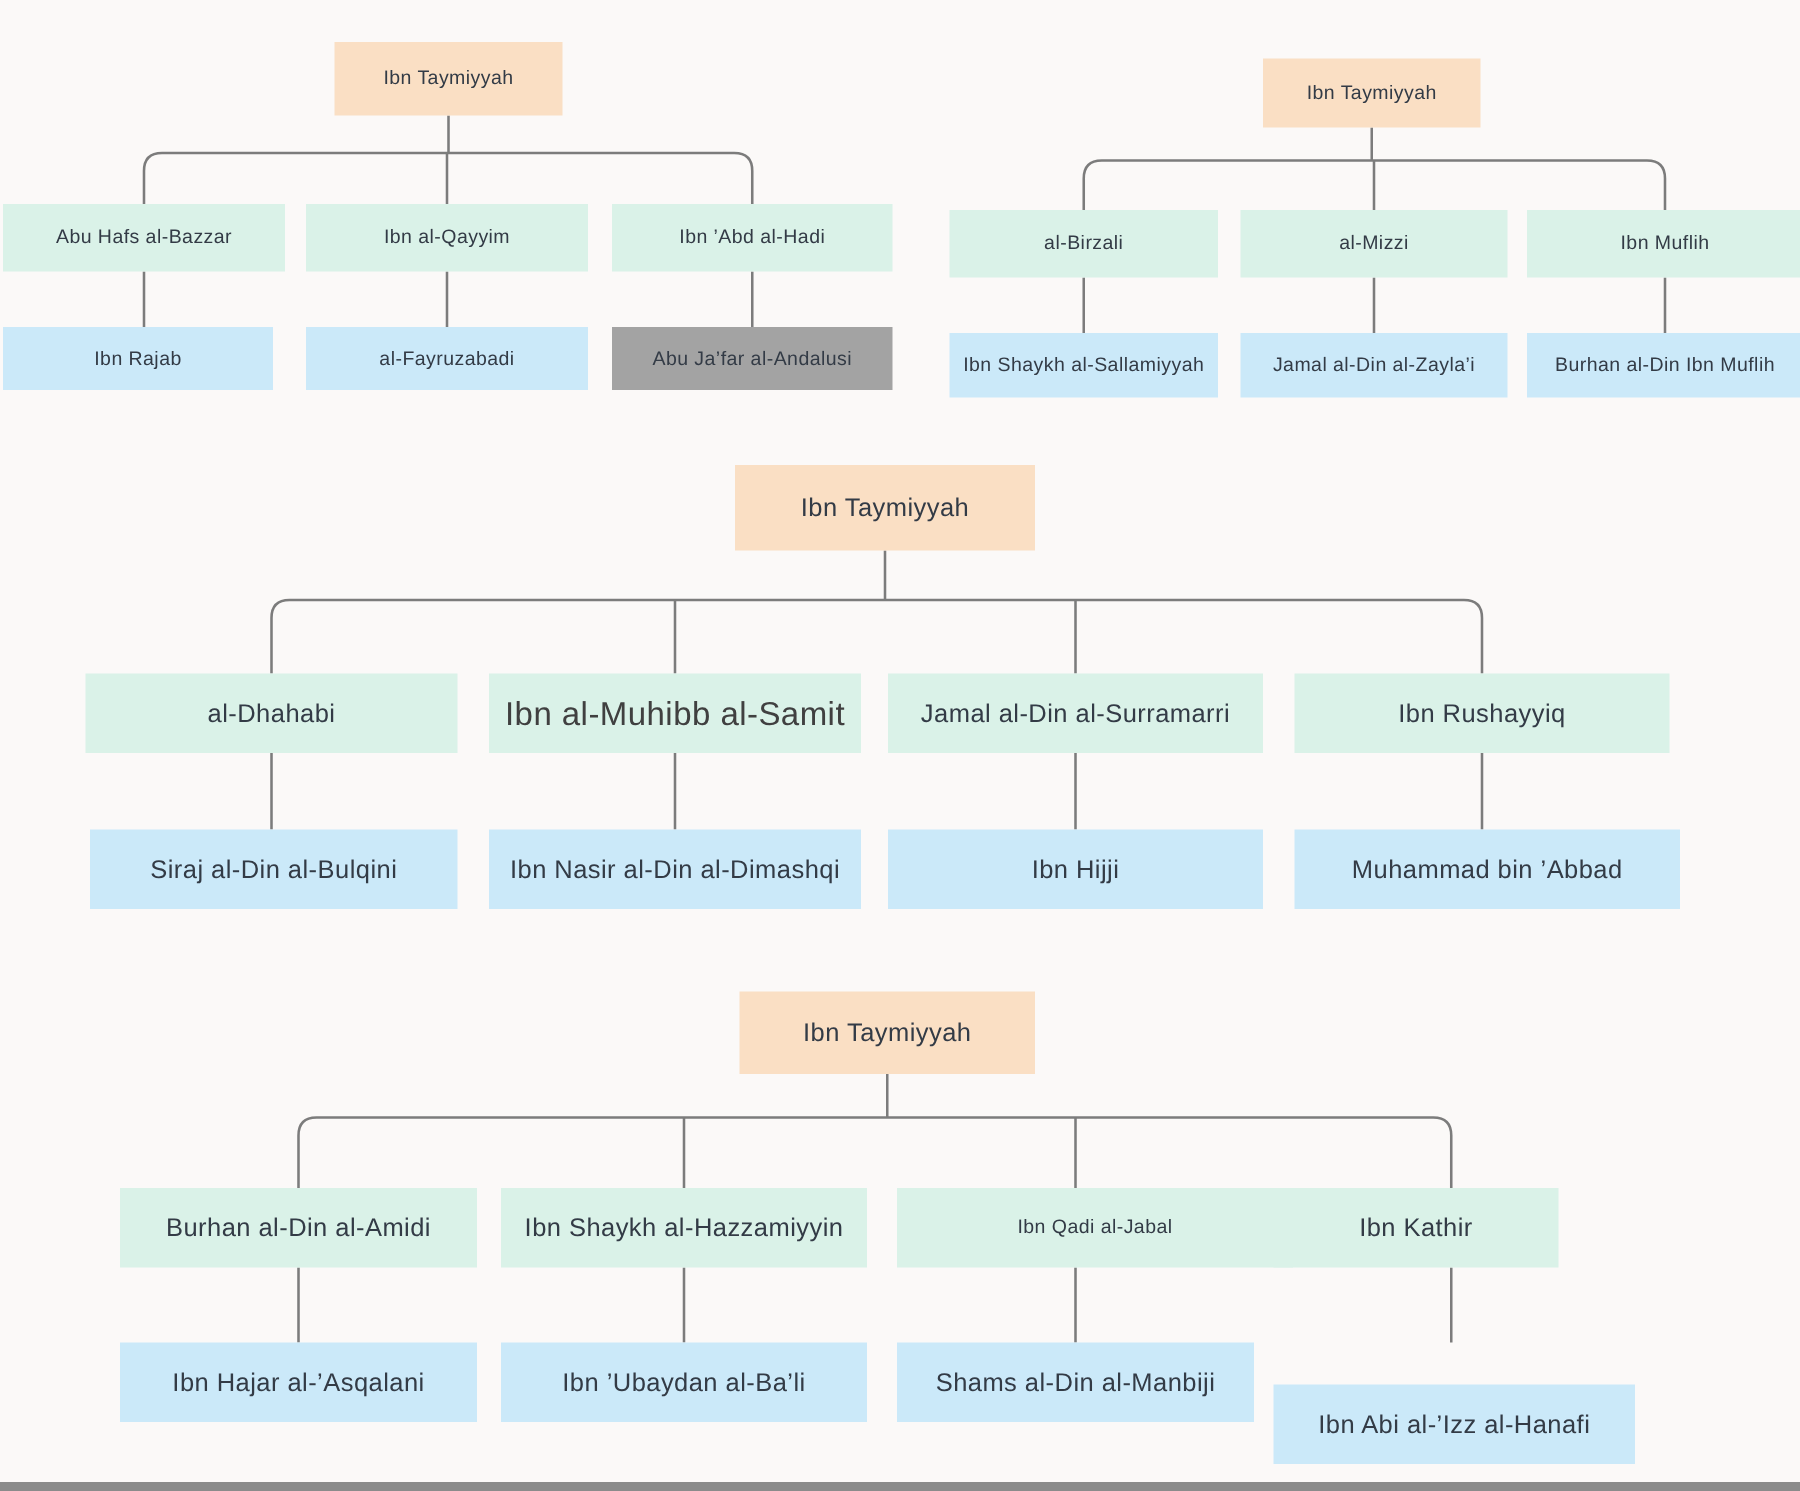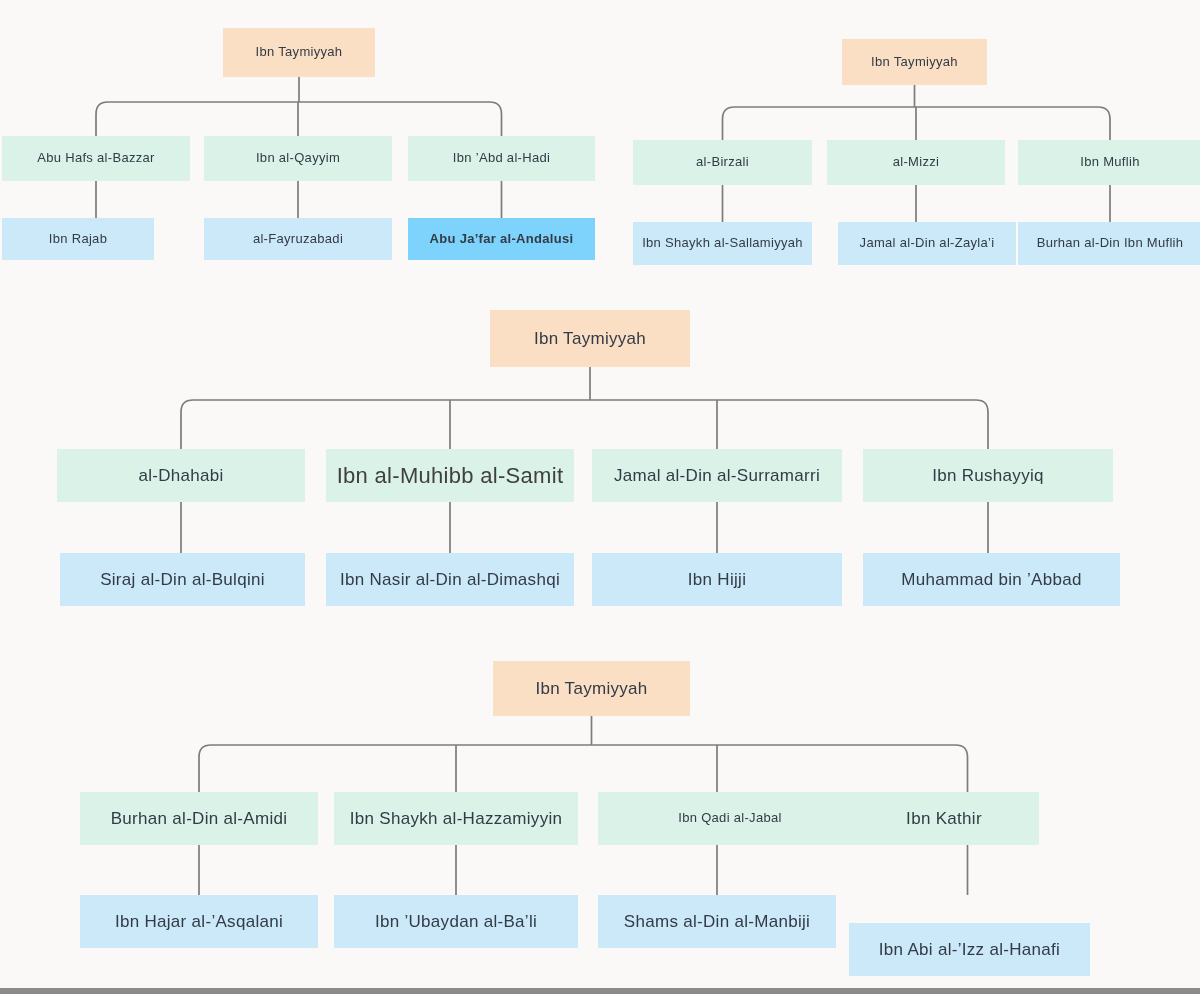--- a/index.html
+++ b/index.html
@@ -68,30 +68,30 @@
       <path d="M 717 745 L 717 792" fill="none" stroke="#7c7c7c" stroke-width="1.7"></path>
       <path d="M 199 845 L 199 895" fill="none" stroke="#7c7c7c" stroke-width="1.7"></path>
       <path d="M 456 845 L 456 895" fill="none" stroke="#7c7c7c" stroke-width="1.7"></path>
       <path d="M 717 845 L 717 895" fill="none" stroke="#7c7c7c" stroke-width="1.7"></path>
       <path d="M 967.5 845 L 967.5 895" fill="none" stroke="#7c7c7c" stroke-width="1.7"></path>
     </svg>
 
   <div id="bottom-bar" style="top: 988px; height: 6px; background: rgb(139, 139, 139);"></div>
 <div class="node" style="left: 223px; top: 28px; width: 152px; height: 49px; background: rgb(250, 223, 196); font-size: 13px; color: rgb(51, 59, 70);">Ibn Taymiyyah</div>
     <div class="node" style="left: 2px; top: 136px; width: 188px; height: 45px; background: rgb(218, 242, 232); font-size: 13px; color: rgb(51, 59, 70);">Abu Hafs al-Bazzar</div>
-    <div class="node" style="left: 2px; top: 218px; width: 152px; height: 42px; background: rgb(203, 233, 249); font-size: 13px; color: rgb(51, 59, 70);">Ibn Rajab</div>
+    <div class="node" style="left: 2px; top: 218px; width: 180px; height: 42px; background: rgb(203, 233, 249); font-size: 13px; color: rgb(51, 59, 70);">Ibn Rajab</div>
     <div class="node" style="left: 204px; top: 136px; width: 188px; height: 45px; background: rgb(218, 242, 232); font-size: 13px; color: rgb(51, 59, 70);">Ibn al-Qayyim</div>
     <div class="node" style="left: 204px; top: 218px; width: 188px; height: 42px; background: rgb(203, 233, 249); font-size: 13px; color: rgb(51, 59, 70);">al-Fayruzabadi</div>
     <div class="node" style="left: 408px; top: 136px; width: 187px; height: 45px; background: rgb(218, 242, 232); font-size: 13px; color: rgb(51, 59, 70);">Ibn ’Abd al-Hadi</div>
-    <div class="node" style="left: 408px; top: 218px; width: 187px; height: 42px; background: #7dd3fc; font-size: 13px; color: rgb(51, 59, 70); font-weight: bold;">Abu Ja’far al-Andalusi</div>
+    <div class="node" style="left: 408px; top: 218px; width: 187px; height: 42px; background: #a3a3a3; font-size: 13px; color: rgb(51, 59, 70);">Abu Ja’far al-Andalusi</div>
     <div class="node" style="left: 842px; top: 39px; width: 145px; height: 46px; background: rgb(250, 223, 196); font-size: 13px; color: rgb(51, 59, 70);">Ibn Taymiyyah</div>
     <div class="node" style="left: 633px; top: 140px; width: 179px; height: 45px; background: rgb(218, 242, 232); font-size: 13px; color: rgb(51, 59, 70);">al-Birzali</div>
     <div class="node" style="left: 633px; top: 222px; width: 179px; height: 43px; background: rgb(203, 233, 249); font-size: 13px; color: rgb(51, 59, 70);">Ibn Shaykh al-Sallamiyyah</div>
     <div class="node" style="left: 827px; top: 140px; width: 178px; height: 45px; background: rgb(218, 242, 232); font-size: 13px; color: rgb(51, 59, 70);">al-Mizzi</div>
-    <div class="node" style="left: 827px; top: 222px; width: 178px; height: 43px; background: rgb(203, 233, 249); font-size: 13px; color: rgb(51, 59, 70); margin-left: 11px;">Jamal al-Din al-Zayla’i</div>
+    <div class="node" style="left: 827px; top: 222px; width: 178px; height: 43px; background: rgb(203, 233, 249); font-size: 13px; color: rgb(51, 59, 70);">Jamal al-Din al-Zayla’i</div>
     <div class="node" style="left: 1018px; top: 140px; width: 184px; height: 45px; background: rgb(218, 242, 232); font-size: 13px; color: rgb(51, 59, 70);">Ibn Muflih</div>
     <div class="node" style="left: 1018px; top: 222px; width: 184px; height: 43px; background: rgb(203, 233, 249); font-size: 13px; color: rgb(51, 59, 70);">Burhan al-Din Ibn Muflih</div>
     <div class="node" style="left: 490px; top: 310px; width: 200px; height: 57px; background: rgb(250, 223, 196); font-size: 17px; color: rgb(51, 59, 70);">Ibn Taymiyyah</div>
     <div class="node" style="left: 57px; top: 449px; width: 248px; height: 53px; background: rgb(218, 242, 232); font-size: 17px; color: rgb(51, 59, 70);">al-Dhahabi</div>
     <div class="node" style="left: 60px; top: 553px; width: 245px; height: 53px; background: rgb(203, 233, 249); font-size: 17px; color: rgb(51, 59, 70);">Siraj al-Din al-Bulqini</div>
     <div class="node" style="left: 326px; top: 449px; width: 248px; height: 53px; background: rgb(218, 242, 232); font-size: 22px; color: #404040;">Ibn al-Muhibb al-Samit</div>
     <div class="node" style="left: 326px; top: 553px; width: 248px; height: 53px; background: rgb(203, 233, 249); font-size: 17px; color: rgb(51, 59, 70);">Ibn Nasir al-Din al-Dimashqi</div>
     <div class="node" style="left: 592px; top: 449px; width: 250px; height: 53px; background: rgb(218, 242, 232); font-size: 17px; color: rgb(51, 59, 70);">Jamal al-Din al-Surramarri</div>
     <div class="node" style="left: 592px; top: 553px; width: 250px; height: 53px; background: rgb(203, 233, 249); font-size: 17px; color: rgb(51, 59, 70);">Ibn Hijji</div>
     <div class="node" style="left: 863px; top: 449px; width: 250px; height: 53px; background: rgb(218, 242, 232); font-size: 17px; color: rgb(51, 59, 70);">Ibn Rushayyiq</div>

